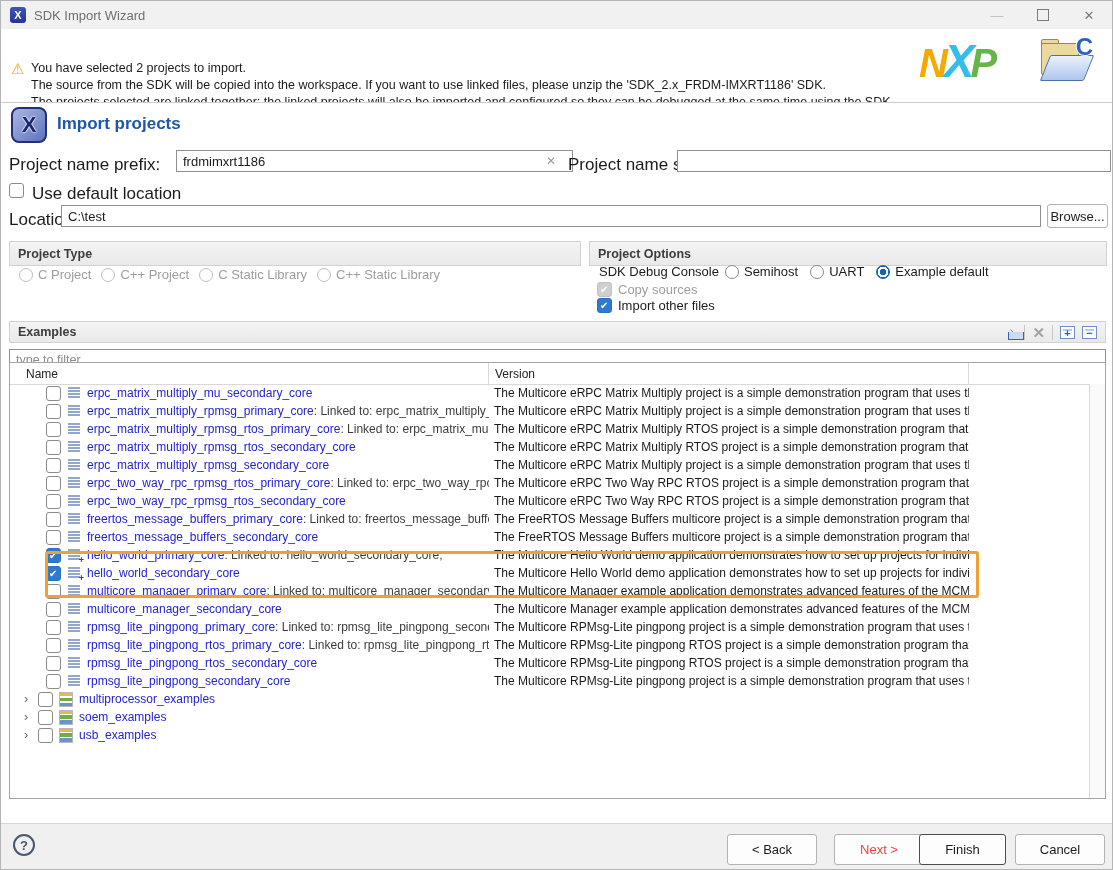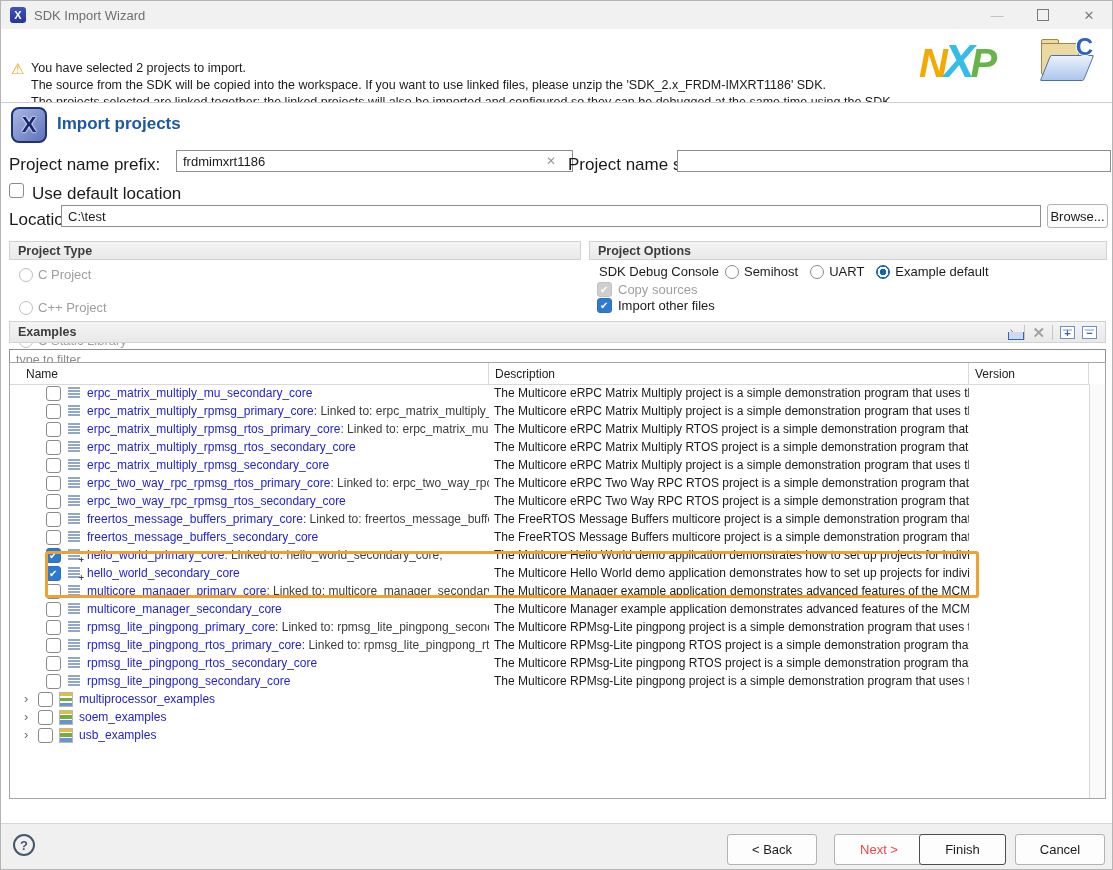--- a/index.html
+++ b/index.html
@@ -35,21 +35,21 @@
   .inp::placeholder{color:#8c8c8c;}
   .clear-x{position:absolute;font-size:12px;color:#9a9a9a;cursor:default;}
   .cb{position:relative;width:15px;height:15px;border:1px solid #8a8a8a;border-radius:3px;background:#fff;box-sizing:border-box;display:inline-block;flex:0 0 15px;}
   .cb.checked{background:#2f7ad1;border-color:#2a6fc4;}
   .cb.checked::after{content:"✔";position:absolute;left:2px;top:-1px;color:#fff;font-size:10px;line-height:15px;}
   .cb.checked.dis{background:#cfcfcf;border-color:#c2c2c2;}
   .btn{position:absolute;height:31px;background:#fdfdfd;border:1px solid #b3b3b3;border-radius:3px;font-size:13px;color:#1b1b1b;display:flex;align-items:center;justify-content:center;box-sizing:border-box;}
   .btn.dis{color:#ef4444;margin-left:15px;}
   .btn.def{border:1.5px solid #4d4d4d;}
   
-  .grp-hd{position:absolute;height:19px;background:linear-gradient(#f4f4f4,#e9e9e9);border:1px solid #d2d2d2;box-sizing:border-box;display:flex;align-items:center;}
+  .grp-hd{position:absolute;height:25px;background:linear-gradient(#f4f4f4,#e9e9e9);border:1px solid #d2d2d2;box-sizing:border-box;display:flex;align-items:center;}
   .grp-hd span{font-size:12.5px;font-weight:bold;color:#3c3c3c;margin-left:8px;}
   .radio{width:14px;height:14px;border-radius:50%;border:1px solid #8a8a8a;background:#fff;box-sizing:border-box;display:inline-block;}
   .radio.dis{border-color:#bfbfbf;}
   .radio.sel{border:1px solid #1464ba;background:radial-gradient(circle,#1464ba 0 3.5px,#fff 3.5px 5.2px,#1464ba 5.2px);}
   .ritem{display:flex;align-items:center;gap:5px;font-size:13px;}
   .gray{color:#9e9e9e;}
   .optrow{position:absolute;display:flex;align-items:center;gap:6px;font-size:13px;color:#1b1b1b;}
   
   .tools{position:absolute;right:8px;top:2px;display:flex;align-items:center;gap:7px;height:17px;}
   .tsep{width:1px;height:15px;background:#c6c6c6;}
@@ -134,21 +134,21 @@
   <span class="cb" style="position:absolute;left:8px;top:182px;"></span>
   <div class="lbl" style="left:31px;top:183px;">Use default location</div>
 
   <div class="lbl" style="left:8px;top:209px;">Location:</div>
   <input class="inp" style="left: 60px; top: 204px; width: 980px;" value="C:\test">
   <div class="btn" style="left:1046px;top:203px;width:61px;height:24px;">Browse...</div>
 
   <div class="grp-hd" style="left:8px;top:240px;width:572px;">
       <span>Project Type</span>
     </div>
-  <div style="position:absolute;left:18px;top:266px;display:flex;gap:18px;flex-direction:column;">
+  <div style="position:absolute;left:18px;top:266px;display:flex;gap:10px;">
     <div class="ritem">
         <span class="radio dis"></span>
         <span class="gray">C Project</span>
       </div>
     <div class="ritem">
         <span class="radio dis"></span>
         <span class="gray">C++ Project</span>
       </div>
     <div class="ritem">
         <span class="radio dis"></span>
@@ -199,21 +199,20 @@
       <div class="tsep"></div>
       <div class="boxicon plus"></div>
       <div class="boxicon minus"></div>
     </div>
   </div>
   <input class="inp" style="left: 8px; top: 348px; width: 1097px; height: 21px; font-size: 12.5px;" placeholder="type to filter">
 
   <div class="tablebox">
     <div class="thead">
       <div class="th first">Name</div>
-      <div class="th">Description</div>
       <div class="th">Version</div>
       <div></div>
     </div>
     <div class="rows" id="rows">
         <div class="trow">
           <div class="cellname">
             <span class="indent"></span>
             <span class="cb"></span>
             <span class="icon-item"></span>
             <a class="rlink" style="color: rgb(35, 35, 207);">erpc_matrix_multiply_mu_secondary_core</a>

